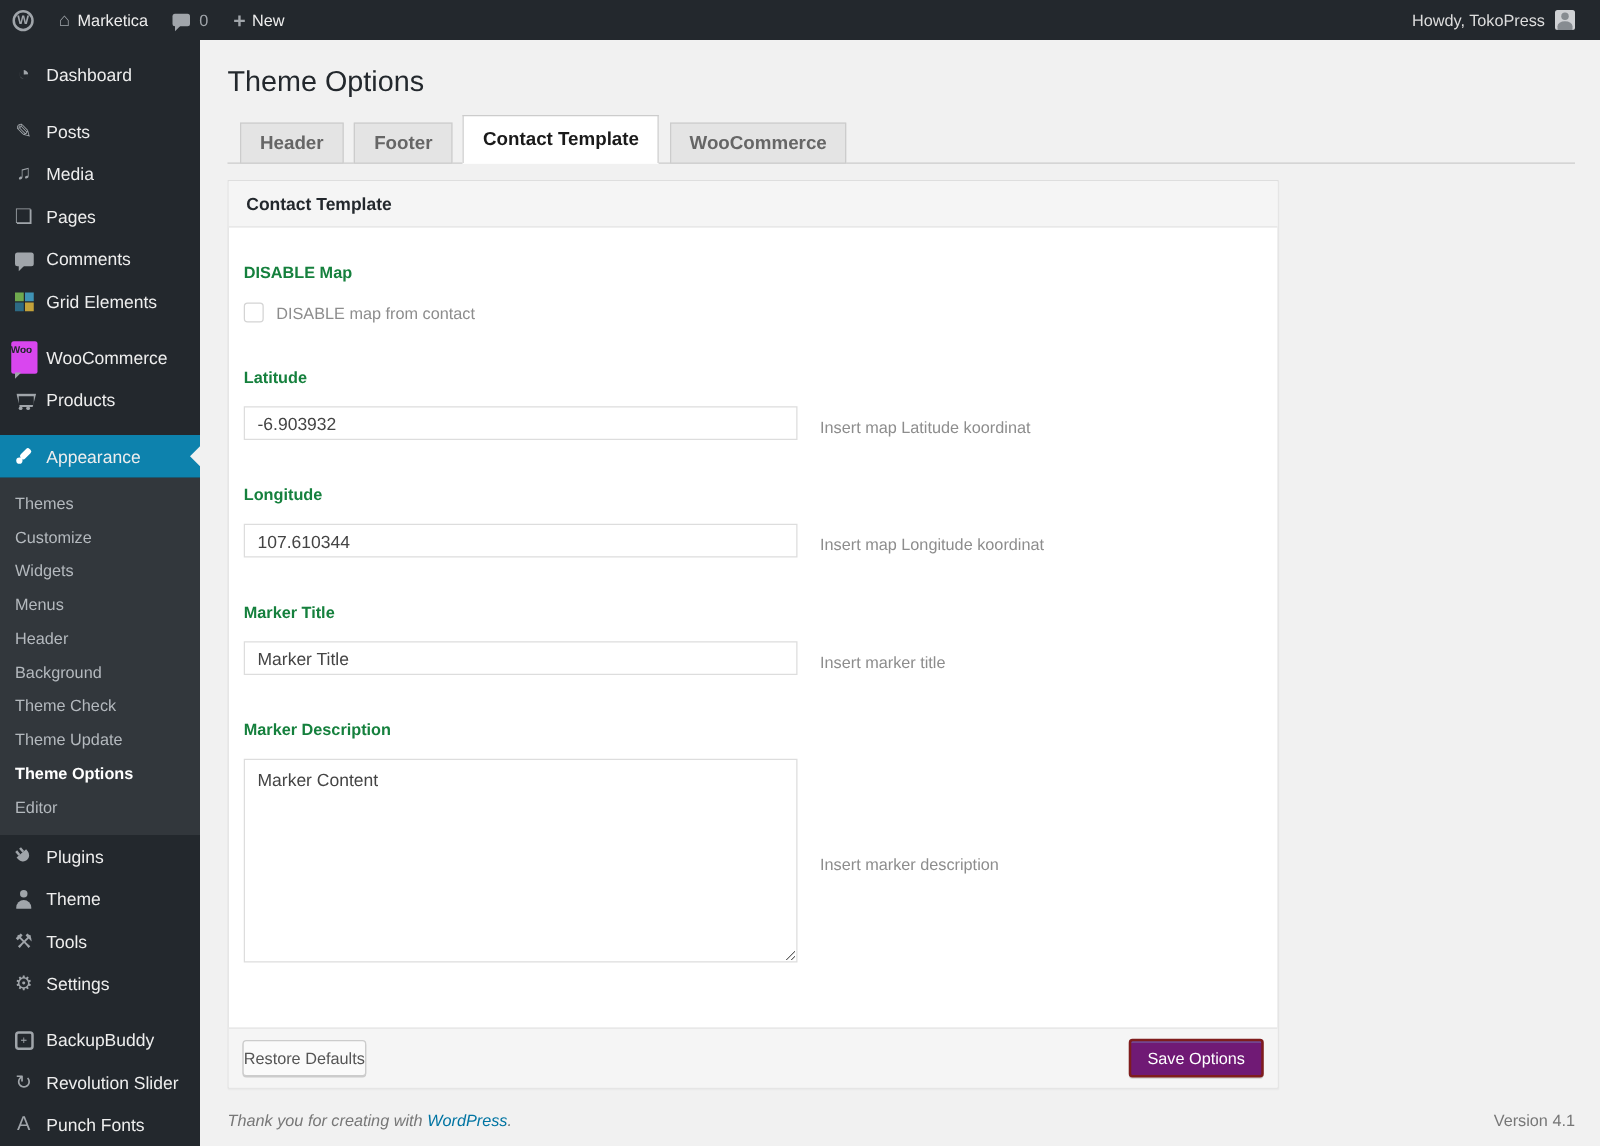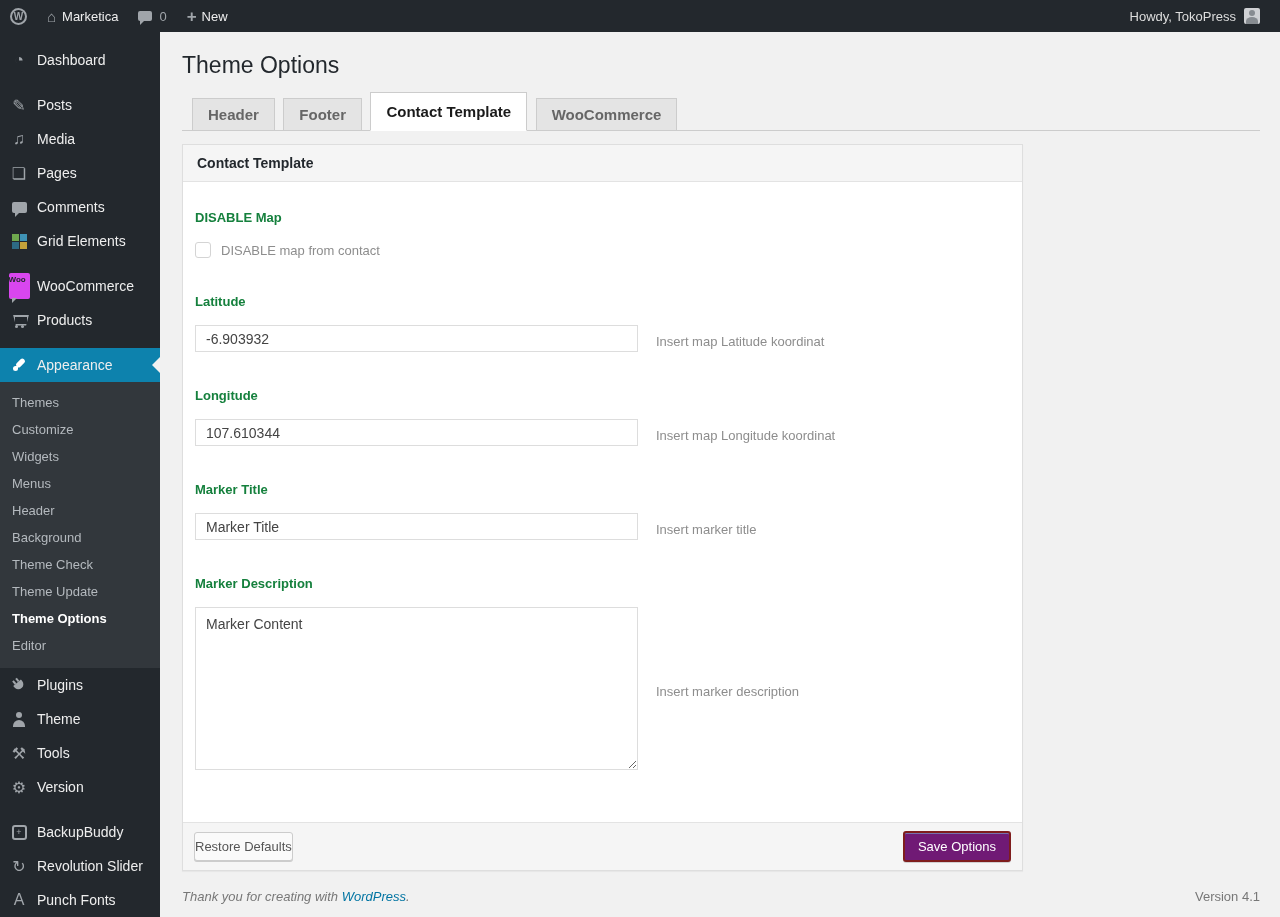--- a/index.html
+++ b/index.html
@@ -186,21 +186,21 @@
         <span class="user-icon"></span>
       </span>
     <span>Theme</span>
   </div>
   <div class="menu-item">
     <span class="micon">⚒</span>
     <span>Tools</span>
   </div>
   <div class="menu-item">
     <span class="micon">⚙</span>
-    <span>Version</span>
+    <span>Settings</span>
   </div>
   <div class="menu-gap"></div>
   <div class="menu-item">
     <span class="micon">
         <span class="bb-icon">+</span>
       </span>
     <span>BackupBuddy</span>
   </div>
   <div class="menu-item">
     <span class="micon">↻</span>

